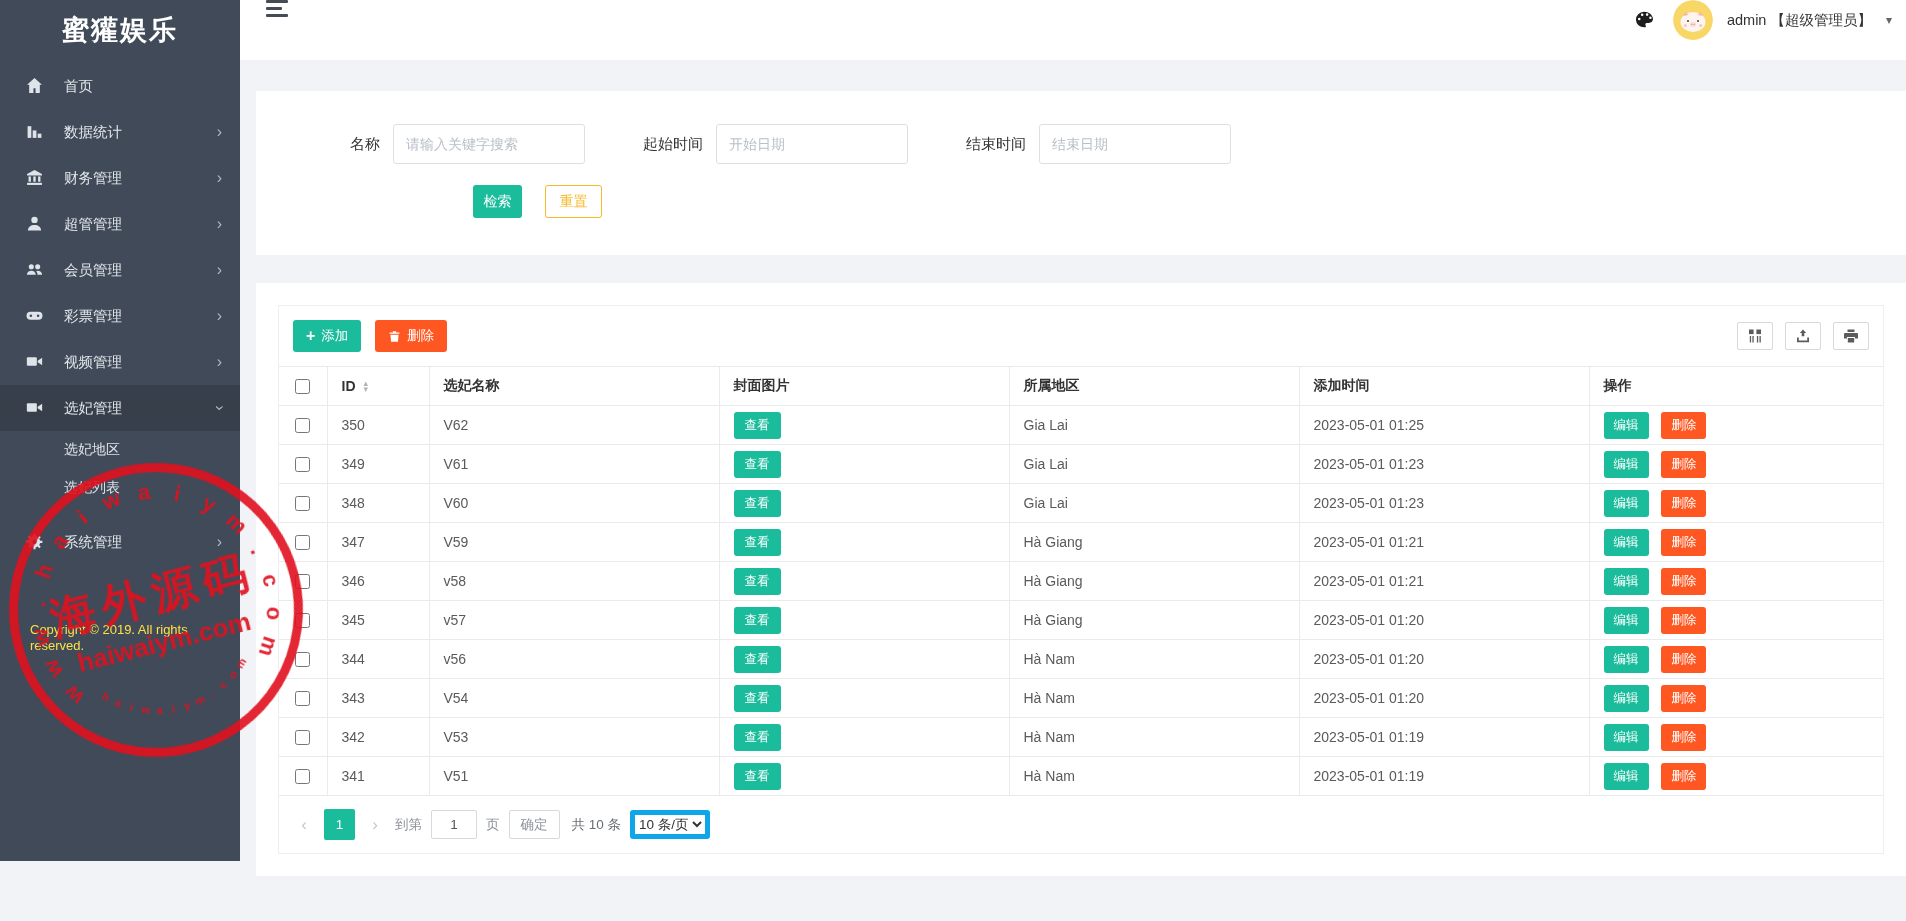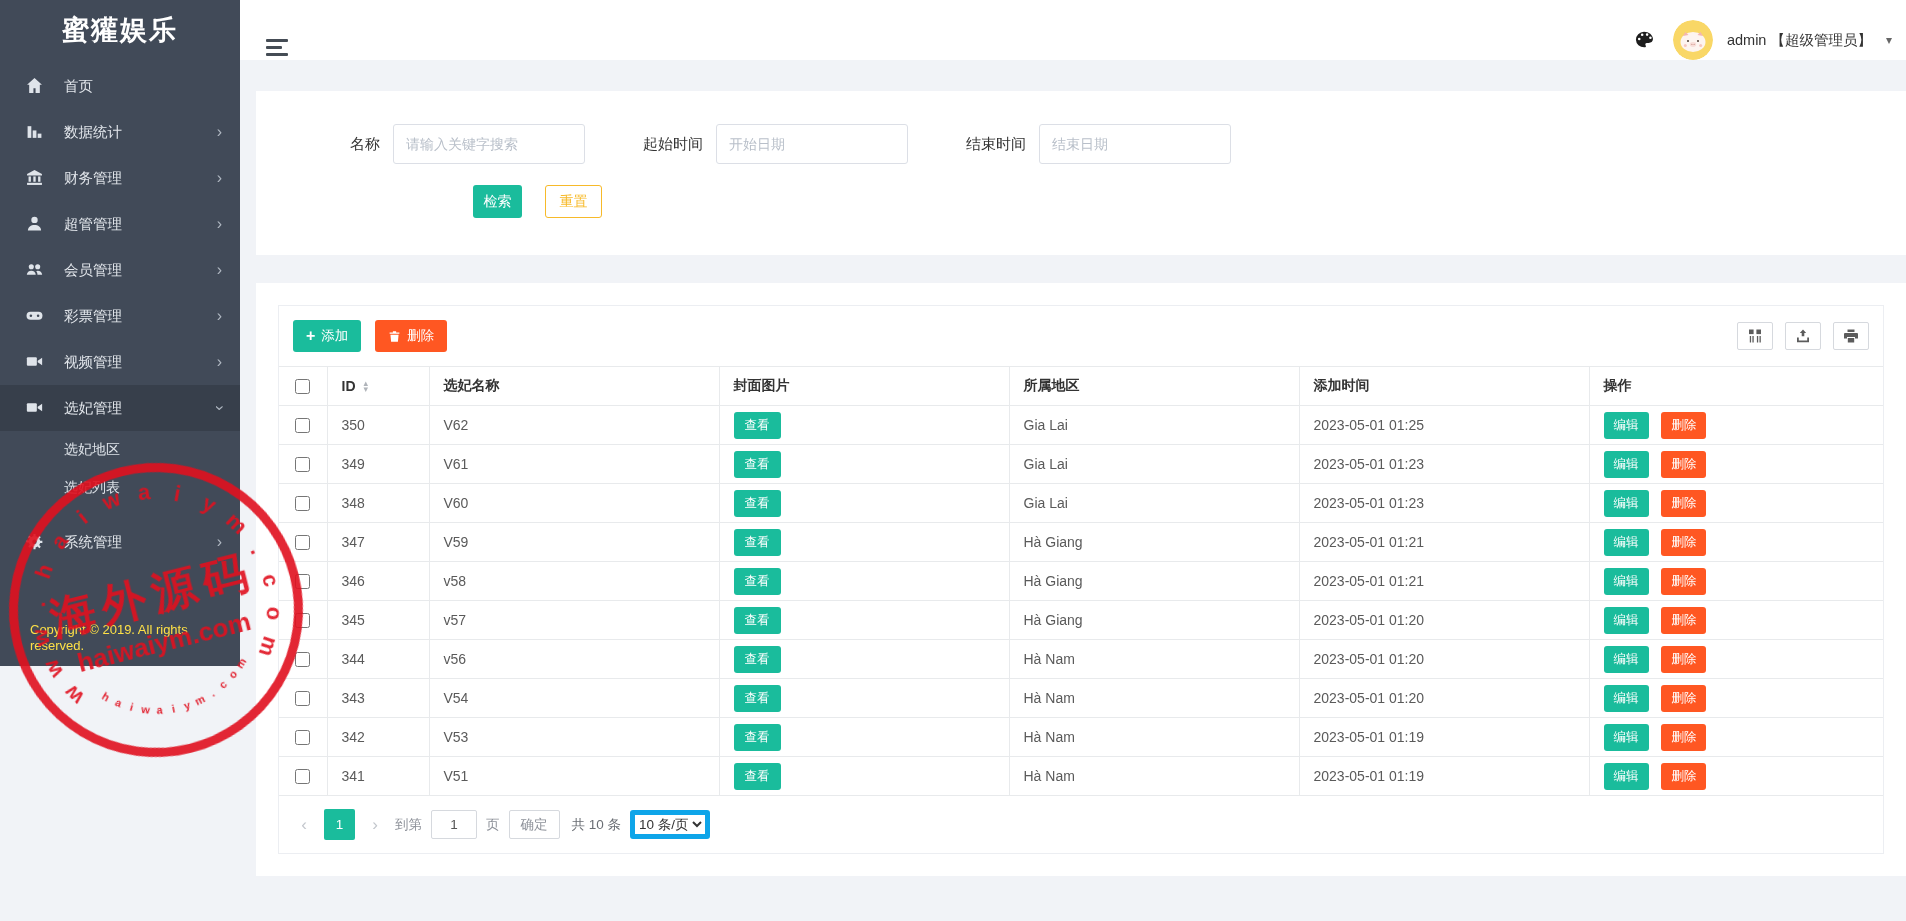--- a/index.html
+++ b/index.html
@@ -1,21 +1,21 @@
 <!DOCTYPE html>
 <html><head>
 <meta charset="utf-8">
 <style>
   * { margin:0; padding:0; box-sizing:border-box; }
   html,body { width:1906px; height:921px; overflow:hidden; }
   body { font-family:"Liberation Sans","DejaVu Sans",sans-serif; background:#f1f3f7; color:#333; }
 
   
   .app { display:flex; width:1906px; height:921px; }
-  .sidebar { width:240px; height:666px; background:#414a58; flex:0 0 240px; position:relative; z-index:5; }
+  .sidebar { width:240px; height:861px; background:#414a58; flex:0 0 240px; position:relative; z-index:5; }
   .main { flex:1; display:flex; flex-direction:column; min-width:0; }
 
   
   .logo { height:60px; display:flex; align-items:center; justify-content:center;
           color:#fff; font-size:27px; font-weight:bold; letter-spacing:2px; }
   .nav { padding-top:3px; }
   .nav-item { height:46px; display:flex; align-items:center; padding:0 18px 0 26px;
               color:#e3e7ec; font-size:14.5px; cursor:pointer; }
   .nav-item.active { background:rgba(0,0,0,.14); }
   .nav-icon { width:18px; height:18px; margin-right:20px; color:#dfe4ea; display:inline-flex; }
@@ -23,21 +23,21 @@
   .nav-label { flex:1; }
   .nav-chevron { color:#aeb6c0; font-size:16px; line-height:1; }
   .nav-chevron.down { display:inline-block; transform:rotate(90deg); }
   .nav-sub { height:38px; display:flex; align-items:center; padding-left:64px;
              color:#dfe4ea; font-size:14px; cursor:pointer; }
   .nav-gap { height:12px; }
   .copyright { position:absolute; left:30px; top:622px; width:190px;
                color:#fde047; font-size:13px; line-height:16px; }
 
   
-  .topbar { height:60px; background:#fff; display:flex; align-items:flex-end;
+  .topbar { height:60px; background:#fff; display:flex; align-items:flex-start;
             padding:0 14px 0 26px; flex:0 0 60px; }
   .hamburger { width:22px; cursor:pointer; }
   .hamburger span { display:block; height:3px; background:#454c55; margin-bottom:4px; border-radius:1px; }
   .hamburger span:nth-child(2) { width:16px; }
   .topbar-right { margin-left:auto; display:flex; align-items:center; gap:14px; }
   .palette-btn { width:26px; height:26px; cursor:pointer; color:#1d1d1d; display:flex; align-items:center; }
   .palette-btn svg { width:22px; height:22px; fill:currentColor; }
   .avatar { width:40px; height:40px; border-radius:50%; overflow:hidden; cursor:pointer; }
   .user-name { font-size:14.5px; color:#333; cursor:pointer; }
   .user-caret { color:#666; font-size:12px; cursor:pointer; }

